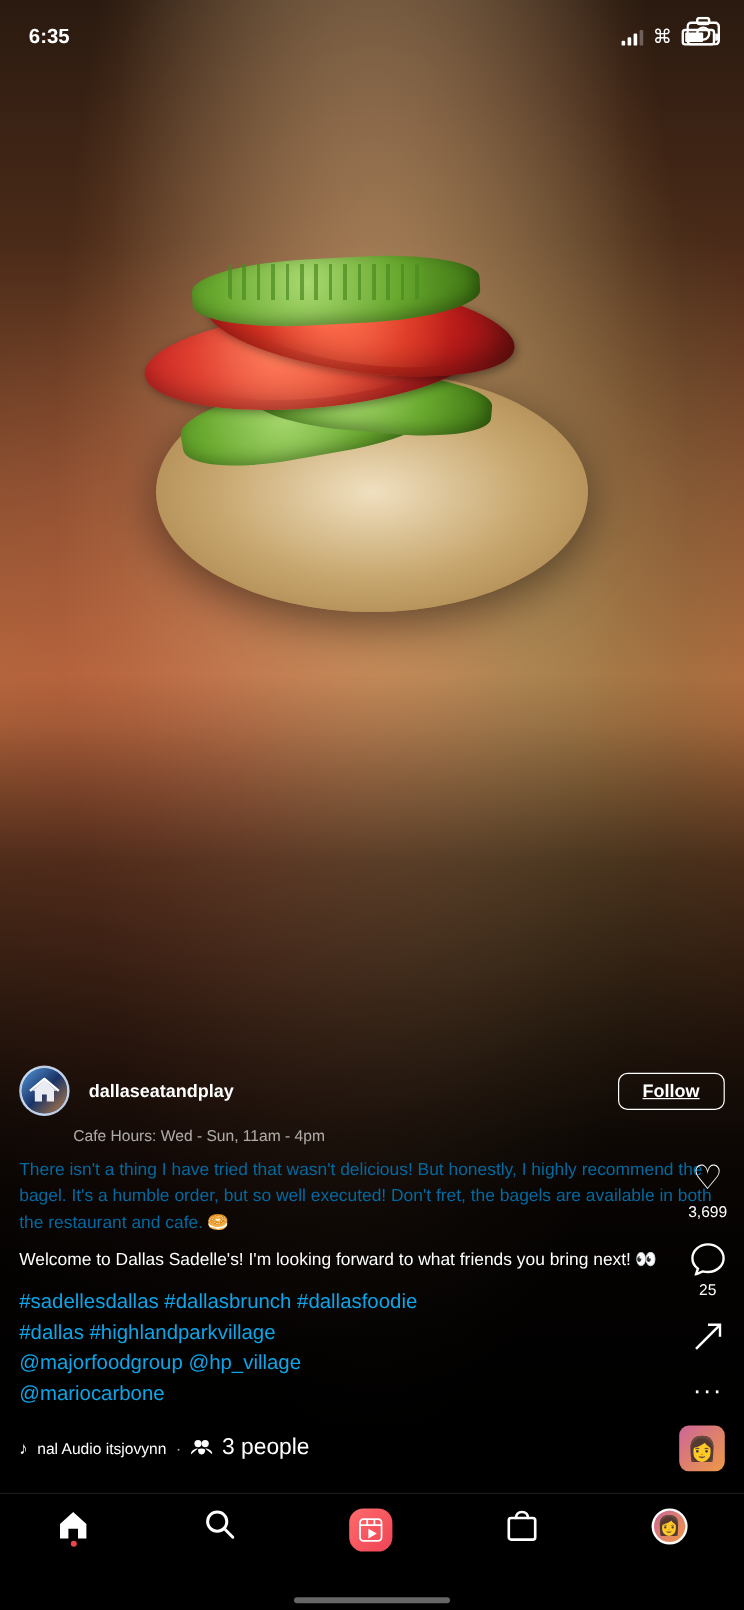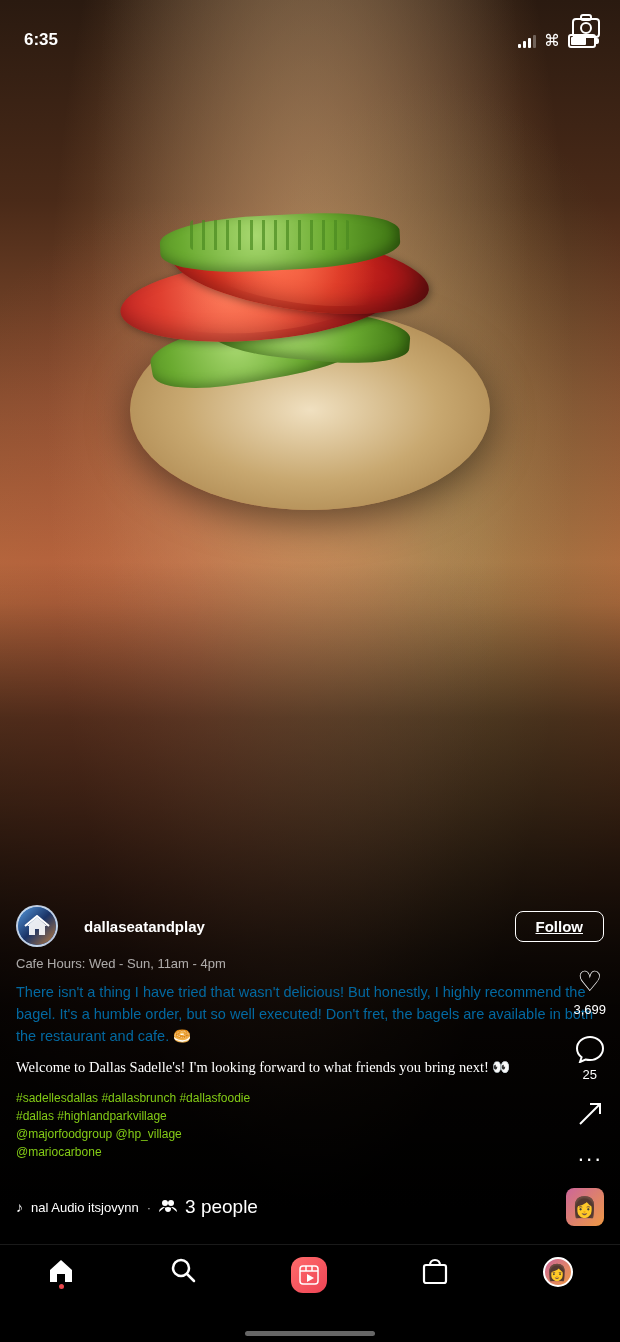--- a/index.html
+++ b/index.html
@@ -68,21 +68,21 @@
       background: linear-gradient(to bottom, transparent 0%, rgba(0,0,0,0.5) 20%, rgba(0,0,0,0.75) 50%, rgba(0,0,0,0.88) 100%);
       z-index: 2;
     }
 
     
     .status-bar {
       position: absolute;
       top: 0; left: 0; right: 0;
       height: 50px;
       display: flex;
-      align-items: flex-end;
+      align-items: center;
       justify-content: space-between;
       padding: 12px 24px 0;
       z-index: 10;
     }
     .status-time {
       color: #fff;
       font-size: 17px;
       font-weight: 600;
     }
     .status-icons {
@@ -179,21 +179,21 @@
       border-radius: 50%;
       display: flex;
       align-items: center;
       justify-content: center;
       font-size: 18px;
     }
     .username {
       color: #fff;
       font-size: 15px;
       font-weight: 600;
-      margin-left: 26px;
+      margin-left: 16px;
       flex: 1;
     }
     .follow-btn {
       border: 1.5px solid #fff;
       background: transparent;
       color: #fff;
       padding: 6px 20px;
       border-radius: 8px;
       font-size: 15px;
       font-weight: 600;
@@ -209,43 +209,43 @@
       line-height: 1.45;
     }
 
     .hours-line {
       color: rgba(255,255,255,0.65);
       font-size: 13px;
       margin-bottom: 4px;
       display: flex;
       align-items: flex-start;
       gap: 5px;
+      margin-left: 45px;
     }
 
     .main-caption {
       color: #0369a1;
       font-size: 14.5px;
       line-height: 1.5;
       margin-top: 8px;
       margin-bottom: 10px;
     }
 
     .welcome-line {
       color: #fff;
       font-size: 14.5px;
       line-height: 1.5;
       margin-bottom: 10px;
-      font-family: Liberation Serif, serif;
     }
 
     .hashtags {
-      color: #84cc16;
-      font-size: 12px;
+      color: #0ea5e9;
+      font-size: 17px;
       line-height: 1.5;
-      margin-bottom: 21px;
+      margin-bottom: 8px;
     }
 
     
     .meta-row {
       display: flex;
       align-items: center;
       padding: 6px 16px;
       gap: 8px;
     }
     .music-note {

